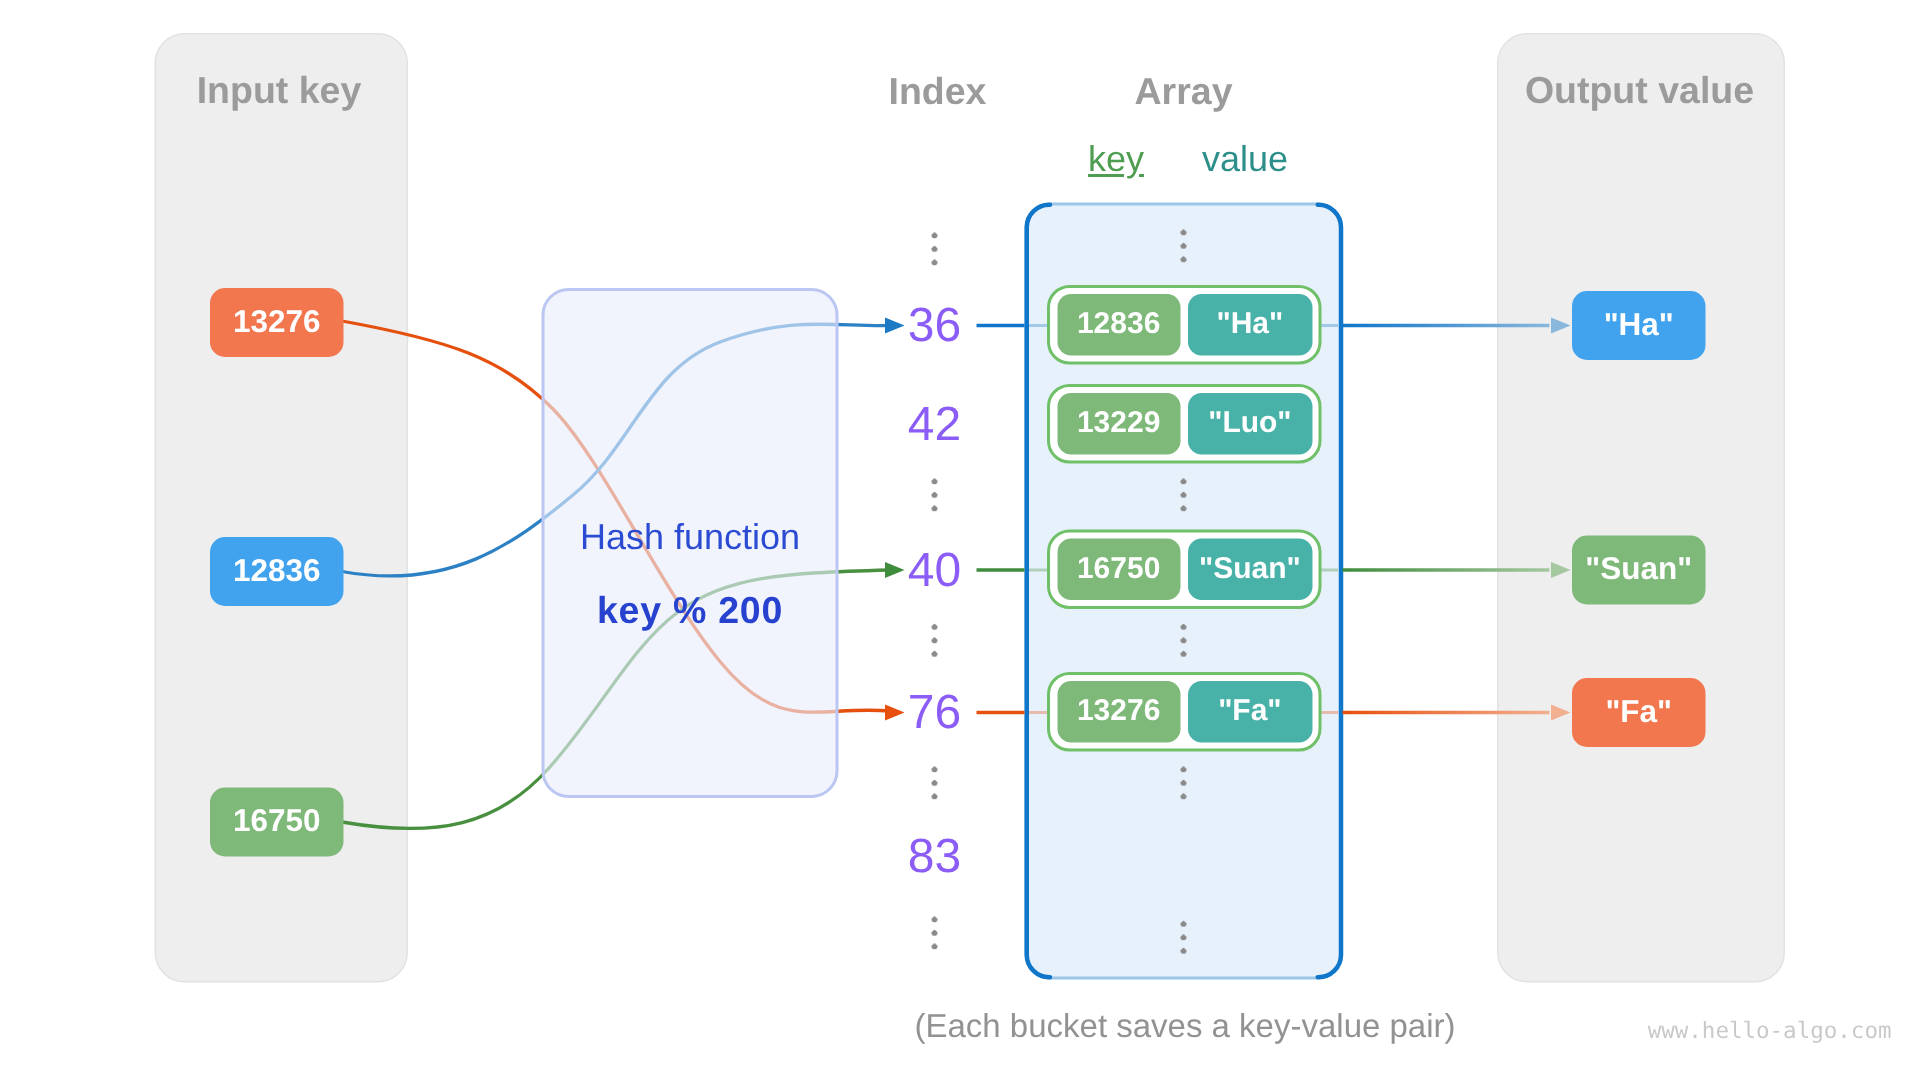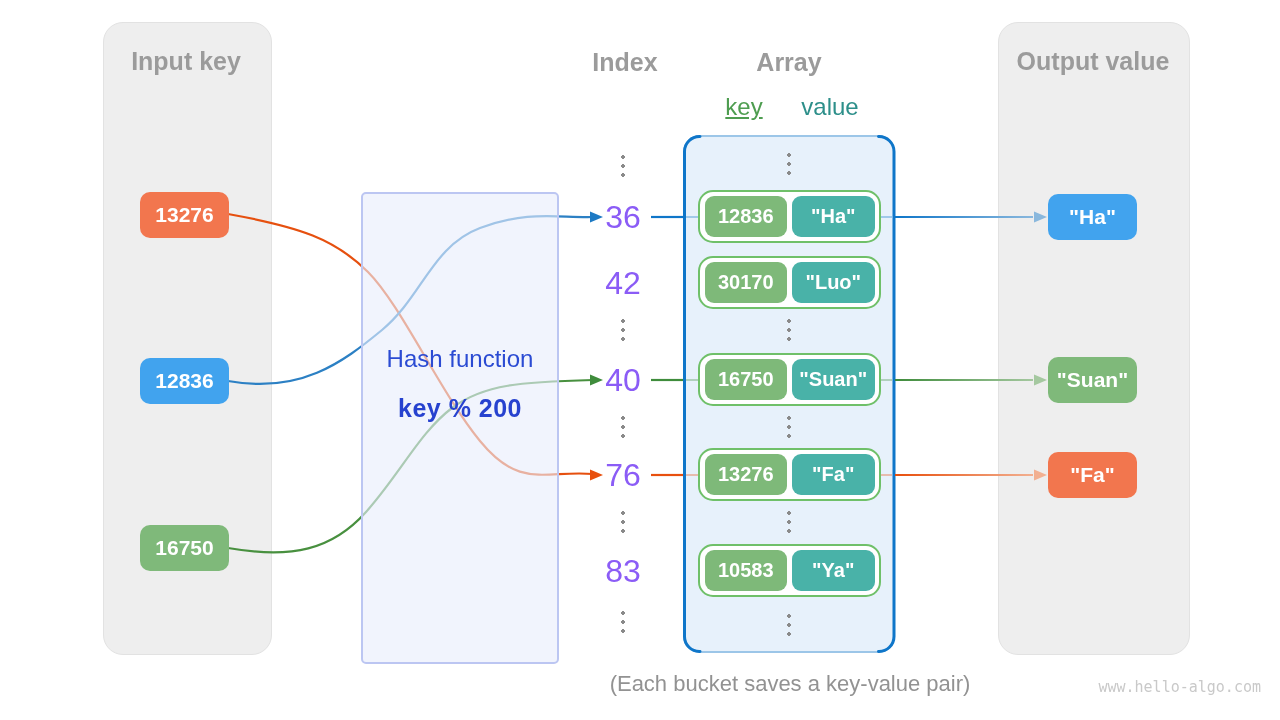--- a/index.html
+++ b/index.html
@@ -22,22 +22,22 @@
   
   .chip{
     width:89px;height:46px;border-radius:10px;color:#ffffff;font-weight:700;font-size:21px;
     display:flex;align-items:center;justify-content:center;white-space:nowrap;
   }
   .chip.orange{background:#f2764e;}
   .chip.blue{background:#41a3ee;}
   .chip.green{background:#7fb97a;}
   
   .hashbox{
-    left:361px;top:192px;width:198px;height:472px;box-sizing:border-box;
-    background:rgba(233,237,251,0.62);border:2px solid #bcc6f2;border-radius:5px;
+    left:361px;top:192px;width:198px;height:340px;box-sizing:border-box;
+    background:rgba(233,237,251,0.62);border:2px solid #bcc6f2;border-radius:18px;
   }
   .hash-line1{position:absolute;left:50%;top:165px;transform:translate(-50%,-50%);
     color:#2b4bd3;font-size:24px;white-space:nowrap;}
   .hash-line2{position:absolute;left:50%;top:214px;transform:translate(-50%,-50%);
     color:#2742cf;font-size:25px;font-weight:700;white-space:nowrap;letter-spacing:0.5px;}
   
   .bucket{
     left:698px;width:183px;height:53px;box-sizing:border-box;
     background:#ffffff;border:2.5px solid #6fc069;border-radius:15px;
     display:flex;gap:5px;padding:4px 4.5px;
@@ -146,34 +146,30 @@
   <div class="fg vdots" style="left:789px;top:330px;"></div>
   <div class="fg vdots" style="left:789px;top:427px;"></div>
   <div class="fg vdots" style="left:789px;top:522px;"></div>
   <div class="fg vdots" style="left:789px;top:625px;"></div>
 
   <div class="fg bucket" style="top:190px;">
     <div class="kv k">12836</div>
     <div class="kv v">"Ha"</div>
   </div>
   <div class="fg bucket" style="top:256px;">
-    <div class="kv k">30170</div>
+    <div class="kv k">13229</div>
     <div class="kv v">"Luo"</div>
   </div>
   <div class="fg bucket" style="top:353px;">
     <div class="kv k">16750</div>
     <div class="kv v">"Suan"</div>
   </div>
   <div class="fg bucket" style="top:448px;">
     <div class="kv k">13276</div>
     <div class="kv v">"Fa"</div>
-  </div>
-  <div class="fg bucket" style="top:544px;">
-    <div class="kv k">10583</div>
-    <div class="kv v">"Ya"</div>
   </div>
 
   <div class="fg chip blue" style="left:1048px;top:194px;">"Ha"</div>
   <div class="fg chip green" style="left:1048px;top:357px;">"Suan"</div>
   <div class="fg chip orange" style="left:1048px;top:452px;">"Fa"</div>
 
   <div class="fg caption" style="left:790px;top:684px;">(Each bucket saves a key-value pair)</div>
   <div class="fg watermark" style="right:47px;top:678px;">www.hello-algo.com</div>
 
 </div>

